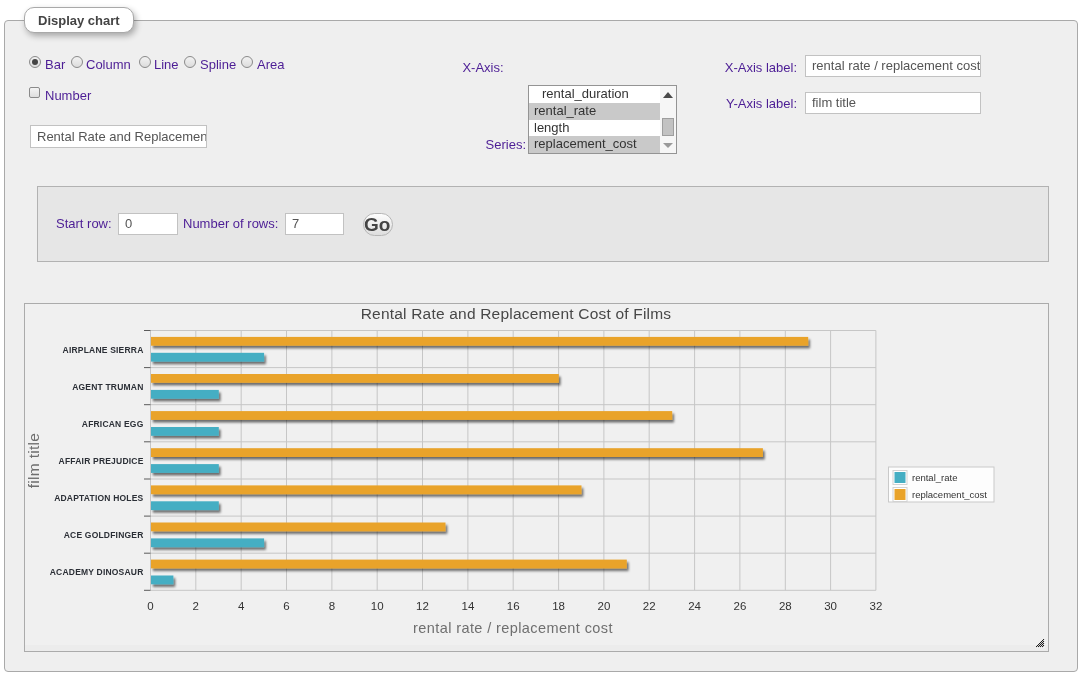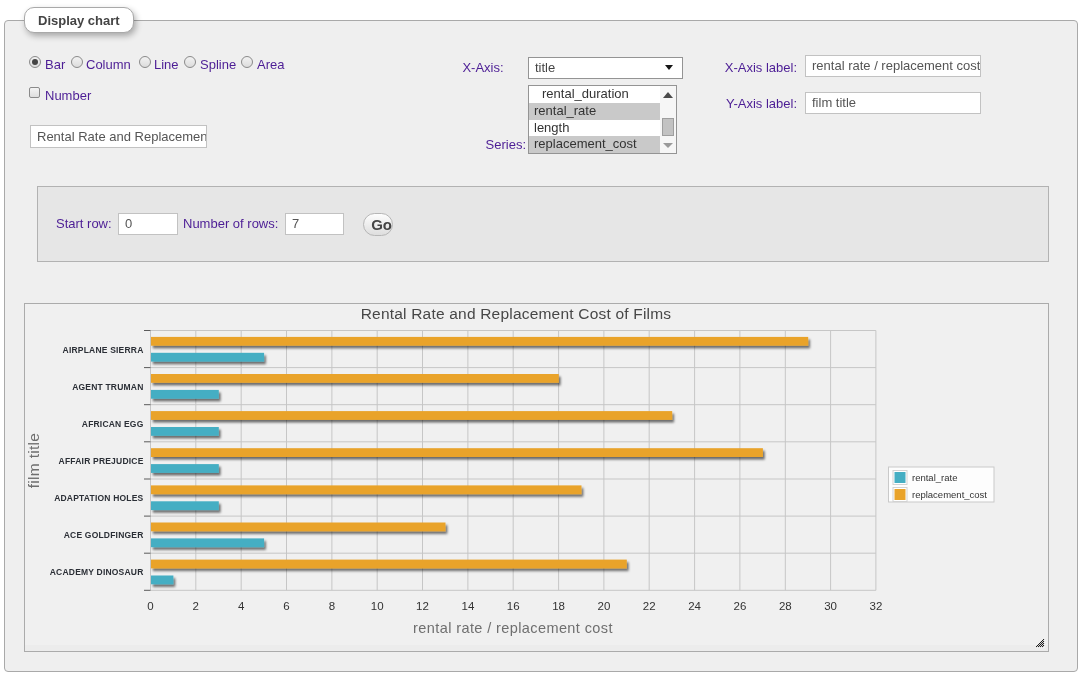--- a/index.html
+++ b/index.html
@@ -29,23 +29,20 @@
     <span class="lbl" style="left:200px;top:57px">Spline</span>
   <span class="radio" style="left:241px;top:56px"></span>
     <span class="lbl" style="left:257px;top:57px">Area</span>
 
   <span class="chk" style="left:29px;top:87px"></span>
     <span class="lbl" style="left:45px;top:88px">Number</span>
 
   <div class="inp" style="left:30px;top:125px;width:177px;height:23px;line-height:21px">Rental Rate and Replacement Cost of Films</div>
 
   <span class="lbl" style="left:440px;width:86px;text-align:center;top:60px">X-Axis:</span>
-  <div class="inp" style="left:528px;top:57px;width:155px;height:22px;line-height:20px;border-color:#949494;color:#444">title
-    <span style="position:absolute;right:9px;top:7px;width:0;height:0;border-left:4.5px solid transparent;border-right:4.5px solid transparent;border-top:5.5px solid #151515"></span>
-  </div>
 
   <div class="abs" style="left:528px;top:85px;width:149px;height:69px;border:1px solid #949494;background:#fff;font-size:13px;color:#333;overflow:hidden">
     <div style="height:16.75px;line-height:16.75px;padding-left:13px">rental_duration</div>
     <div style="height:16.75px;line-height:16.75px;padding-left:5px;background:#c9c9c9;width:132px">rental_rate</div>
     <div style="height:16.75px;line-height:16.75px;padding-left:5px">length</div>
     <div style="height:16.75px;line-height:16.75px;padding-left:5px;background:#c9c9c9;width:132px">replacement_cost</div>
     <div style="position:absolute;right:0;top:0;width:16px;height:67px;background:#f6f6f6">
       <span style="position:absolute;left:3px;top:6px;width:0;height:0;border-left:5px solid transparent;border-right:5px solid transparent;border-bottom:6px solid #4a4a4a"></span>
       <span style="position:absolute;left:2px;top:32px;width:12px;height:18px;background:#c2c2c2;border:1px solid #9e9e9e"></span>
       <span style="position:absolute;left:3px;bottom:5px;width:0;height:0;border-left:5px solid transparent;border-right:5px solid transparent;border-top:5px solid #9a9a9a"></span>
@@ -56,21 +53,21 @@
   <span class="lbl" style="left:700px;width:97px;text-align:right;top:60px">X-Axis label:</span>
   <div class="inp" style="left:805px;top:55px;width:176px;height:22px;line-height:20px">rental rate / replacement cost</div>
   <span class="lbl" style="left:700px;width:97px;text-align:right;top:96px">Y-Axis label:</span>
   <div class="inp" style="left:805px;top:92px;width:176px;height:22px;line-height:20px">film title</div>
 
   <div class="abs" style="left:37px;top:186px;width:1012px;height:76px;border:1px solid #b2b2b2;background:#e6e6e6"></div>
   <span class="lbl" style="left:56px;top:216px">Start row:</span>
   <div class="inp" style="left:118px;top:213px;width:60px;height:22px;line-height:20px">0</div>
   <span class="lbl" style="left:183px;top:216px">Number of rows:</span>
   <div class="inp" style="left:285px;top:213px;width:59px;height:22px;line-height:20px">7</div>
-  <div class="abs" style="left:363px;top:213px;width:30px;height:23px;border:1px solid #b6b6b6;border-radius:12px;background:linear-gradient(#fdfdfd,#dedede);font-size:15px;font-weight:bold;color:#444;text-align:right;line-height:21px">Go</div>
+  <div class="abs" style="left:363px;top:213px;width:30px;height:23px;border:1px solid #b6b6b6;border-radius:12px;background:linear-gradient(#fdfdfd,#dedede);font-size:19px;font-weight:bold;color:#444;text-align:left;line-height:21px">Go</div>
 
   <div class="abs" style="left:24px;top:303px;width:1025px;height:349px;border:1px solid #ababab;background:#efefef">
 <svg width="1023" height="347" viewBox="25 304 1023 347" style="position:absolute;left:0;top:0;font-family:'Liberation Sans',sans-serif">
 <defs>
           <filter id="sh" x="-20%" y="-50%" width="140%" height="250%">
             <feDropShadow dx="1.8" dy="2.6" stdDeviation="1.3" flood-color="#000" flood-opacity="0.55"></feDropShadow>
           </filter>
         </defs>
 <rect x="25" y="304" width="1023" height="341" fill="#f0f0f0"></rect>
 <rect x="25" y="645" width="1023" height="6" fill="#ececec"></rect>

